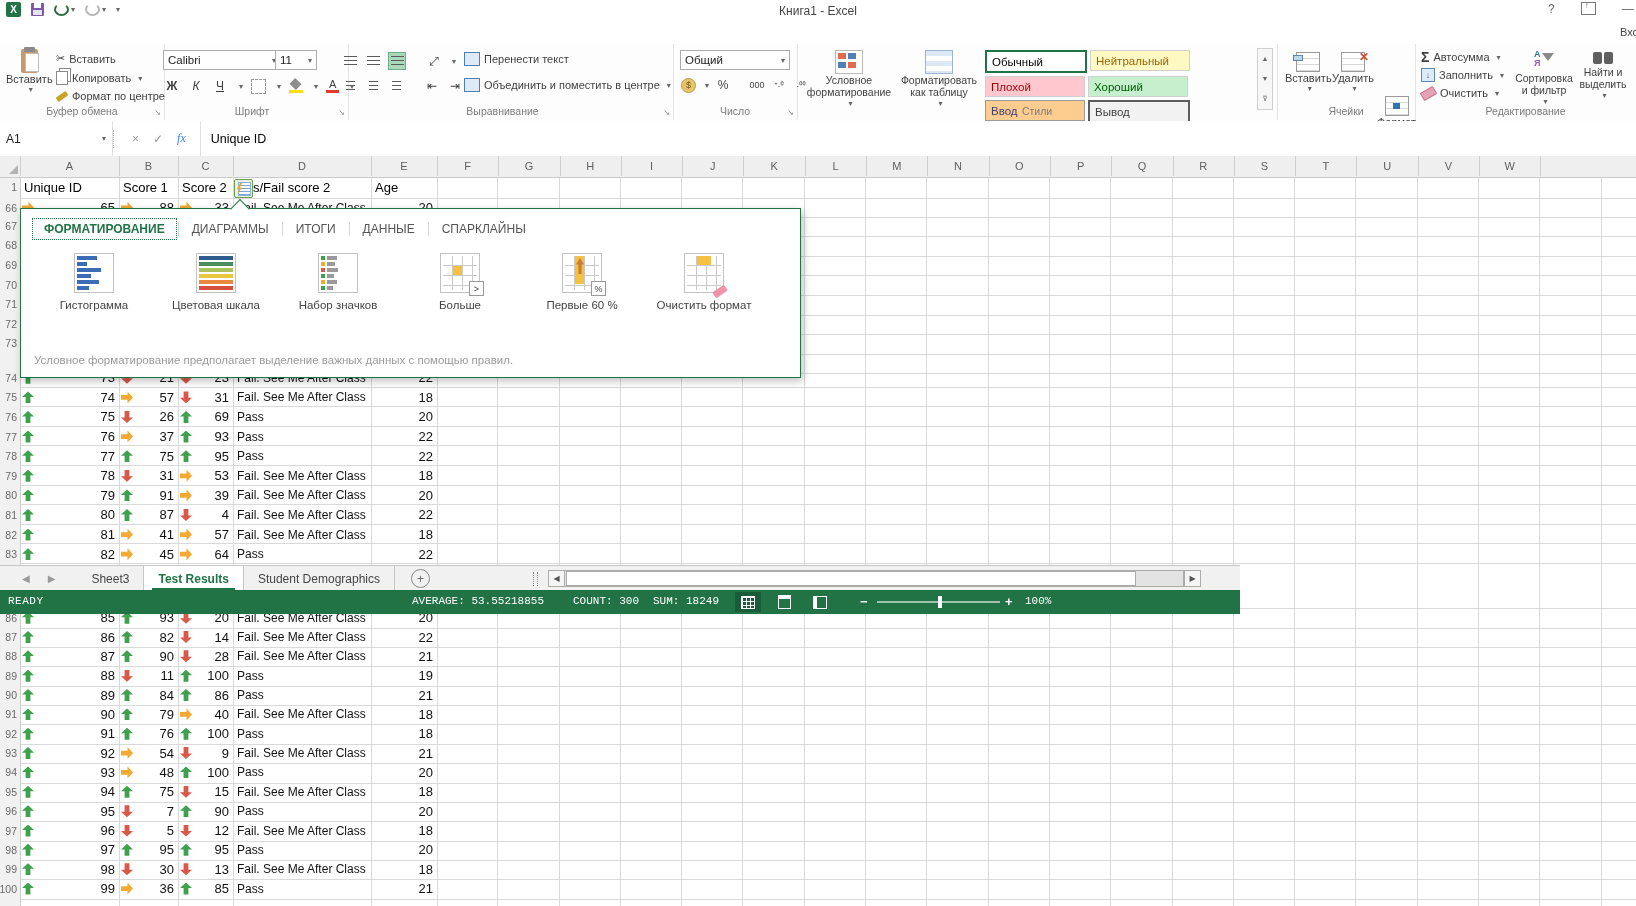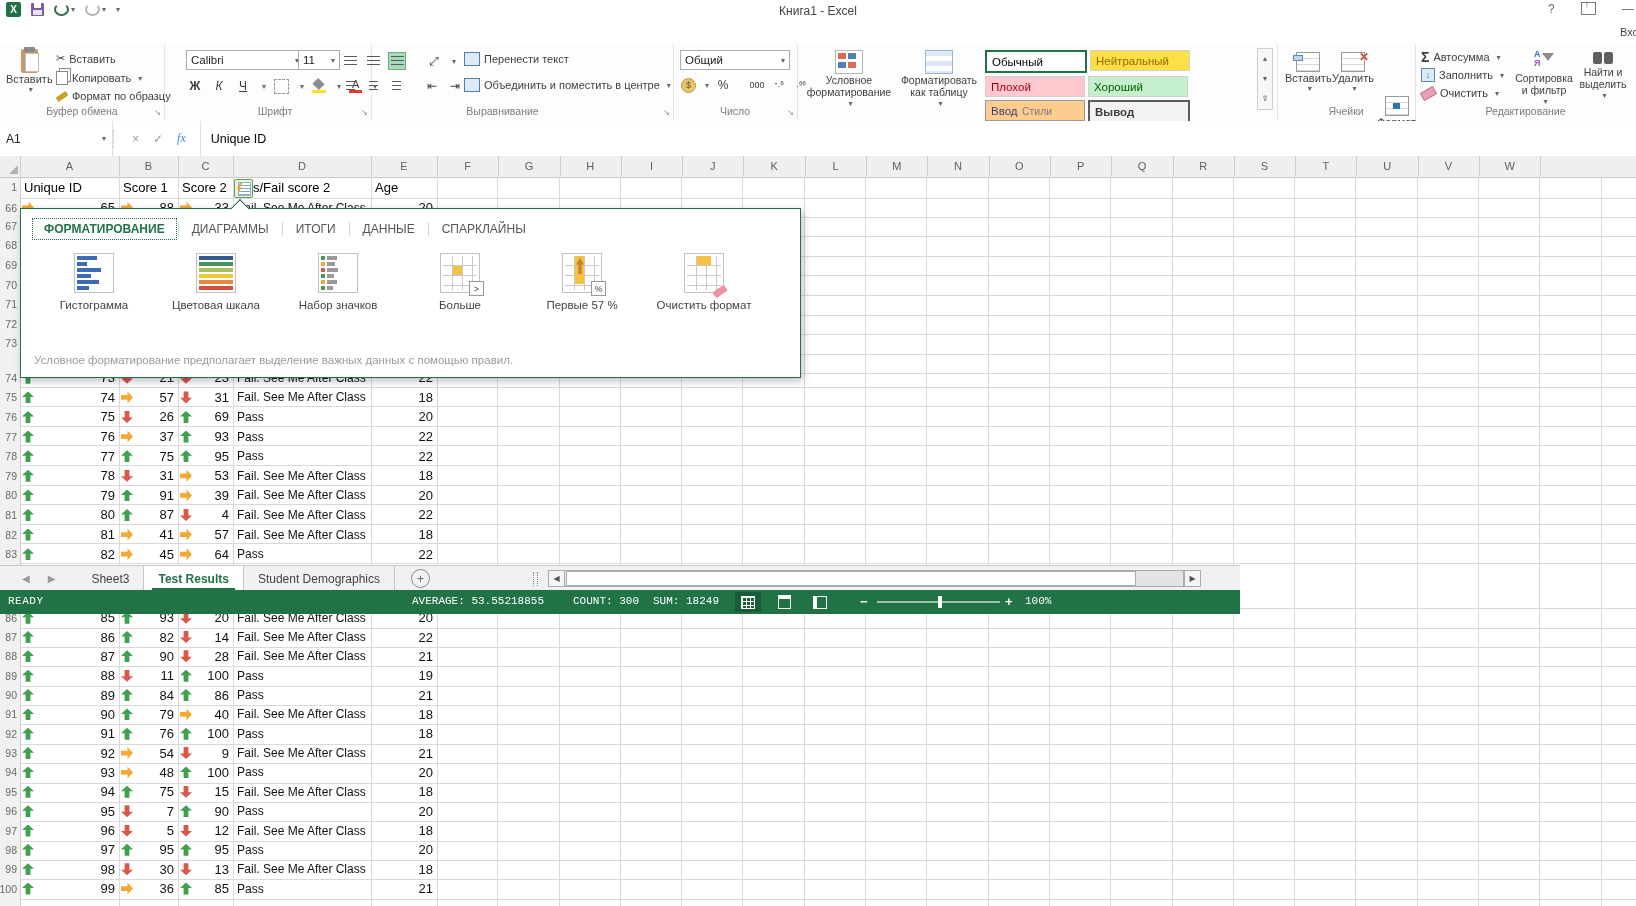--- a/index.html
+++ b/index.html
@@ -61,25 +61,25 @@
   .coin-ic{width:13px;height:13px;border-radius:50%;background:#e8c56b;border:1px solid #b89b43;font-size:9px;
            display:flex;align-items:center;justify-content:center;color:#6d5a1d;}
   .wrap-ic,.merge-ic{width:14px;height:12px;border:1px solid #4e7fae;background:#dcebf7;}
   .cf-ic{width:26px;height:22px;background:
       linear-gradient(#fff,#fff);border:1px solid #b9b9b9;position:relative;overflow:hidden;}
   .cf-ic i{position:absolute;width:8px;}
   .fmt-tbl-ic{width:26px;height:22px;border:1px solid #9db6cf;background:
       repeating-linear-gradient(to bottom,#dce8f5 0 5px,#fff 5px 10px);}
   .chip{width:88px;height:19px;display:flex;align-items:center;padding:0 5px;font-size:11.5px;border:1px solid #d0d0d0;}
   .chip.normal{border:2px solid #217346;background:#fff;color:#000;}
-  .chip.neutral{background:#fde047;color:#9c6500;text-align:center;}
+  .chip.neutral{background:#fef9c3;color:#9c6500;text-align:center;}
   .chip.bad{background:#ffc7ce;color:#9c0006;}
   .chip.good{background:#c6efce;color:#006100;}
   .chip.input{background:#fdcd90;color:#3f3f76;border-color:#9a9a9a;}
-  .chip.output{background:#f2f2f2;color:#3f3f3f;border:2px solid #5c5c5c;font-weight:bold;}
+  .chip.output{background:#f2f2f2;color:#3f3f3f;border:2px solid #5c5c5c;font-weight:normal;}
   .gal-scroll{width:14px;height:60px;border:1px solid #cfcfcf;display:flex;flex-direction:column;
               align-items:center;justify-content:space-around;font-size:7px;color:#666;background:#f7f7f7;}
   .cells-ic{width:22px;height:18px;border:1px solid #9a9a9a;background:
       repeating-linear-gradient(to bottom,#fff 0 5px,#d9d9d9 5px 6px),
       repeating-linear-gradient(to right,#fff 0 7px,#d9d9d9 7px 8px);position:relative;}
   .cells-ic.ins:before{content:"";position:absolute;left:-4px;top:2px;width:8px;height:4px;background:#bcd6ea;border:1px solid #5e87ab;}
   .cells-ic.del:before{content:"✕";position:absolute;right:-5px;top:-3px;color:#d04a35;font-weight:bold;font-size:12px;}
   .cells-ic.fmt:before{content:"";position:absolute;left:7px;top:6px;width:7px;height:6px;background:#2e75b6;}
   .sigma{font-size:14px;font-weight:bold;color:#3f3f3f;}
   .filldown-ic{width:12px;height:12px;background:#dcebf7;border:1px solid #5e87ab;color:#2c5a82;font-size:9px;
@@ -252,27 +252,27 @@
         <span>✂</span>
           <span>Вставить</span>
       </div>
       <div class="smallrow" style="left:56px;top:27px;">
         <span class="copy-ic"></span>
           <span>Копировать</span>
           <span class="dd">▾</span>
       </div>
       <div class="smallrow" style="left:56px;top:46px;">
         <span class="brush-ic"></span>
-          <span>Формат по образцу</span>
+          <span>Формат по центре</span>
       </div>
       <div class="glabel">Буфер обмена</div>
       <div class="launcher">↘</div>
     </div>
 
-    <div class="rgroup" style="left:179px;width:168px;padding-left:24px;">
+    <div class="rgroup" style="left:156px;width:168px;padding-left:24px;">
       <div class="combo" style="position:absolute;left:7px;top:6px;width:108px;">
         <span>Calibri</span>
           <span class="dd">▾</span>
       </div>
       <div class="combo" style="position:absolute;left:119px;top:6px;width:32px;">
         <span>11</span>
           <span class="dd">▾</span>
       </div>
       <div class="smallrow" style="left:8px;top:34px;gap:8px;">
         <span class="tbtn bold-k">Ж</span>
@@ -1121,21 +1121,21 @@
         </span>
         <span class="qlabel">Больше</span>
       </div>
       <div class="qitem">
         <span class="qic">
           <span class="qgrid"></span>
           <span class="qcell-org" style="left:12px;top:2px;height:28px;"></span>
           <span class="quparrow"></span>
           <span class="qbadge">%</span>
         </span>
-        <span class="qlabel">Первые 57 %</span>
+        <span class="qlabel">Первые 60 %</span>
       </div>
       <div class="qitem">
         <span class="qic">
           <span class="qgrid"></span>
           <span class="qcell-org" style="left:12px;top:2px;width:14px;"></span>
           <span class="qeraser"></span>
         </span>
         <span class="qlabel">Очистить формат</span>
       </div>
     </div>

